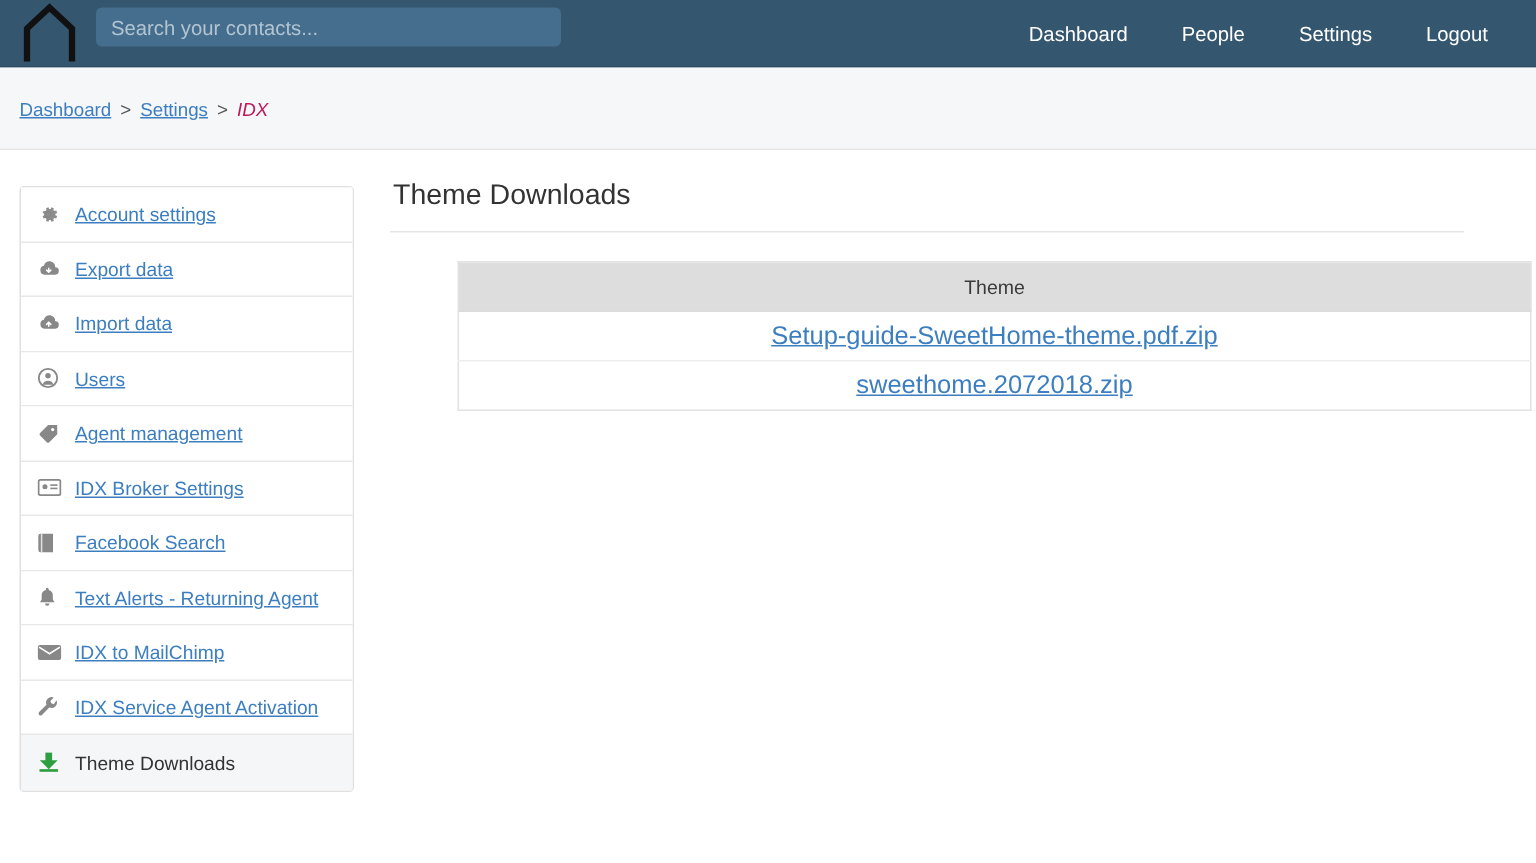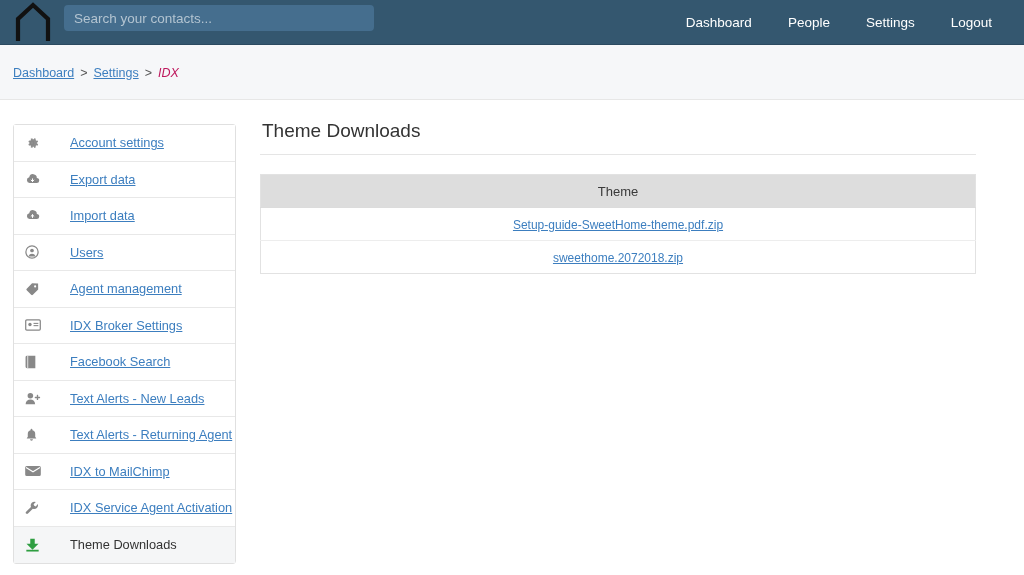--- a/index.html
+++ b/index.html
@@ -96,21 +96,20 @@
     border-radius: 3px;
   }
   .side-item {
     display: flex;
     align-items: center;
     height: 36.5px;
     padding-left: 11px;
     border-bottom: 1px solid #e8e8e8;
     cursor: pointer;
     background: #ffffff;
-    gap: 20px;
   }
   .side-item:last-child { border-bottom: none; }
   .side-item.active { background: #f5f6f7; }
   .side-ico {
     width: 22px;
     display: flex;
     align-items: center;
     justify-content: flex-start;
     flex: 0 0 22px;
     color: #888888;
@@ -140,39 +139,40 @@
     margin: 0;
     padding: 0 0 12px 2px;
     border-bottom: 1px solid #e5e5e5;
   }
   .dl-table {
     margin-top: 19px;
     width: 716px;
     border: 1px solid #e2e2e2;
     border-collapse: collapse;
     background: #ffffff;
+    margin-left: 45px;
   }
   .dl-table th {
     background: #dddddd;
     height: 33px;
     font-size: 13px;
     font-weight: normal;
     color: #3a3a3a;
     text-align: center;
     border-bottom: 1px solid #dcdcdc;
   }
   .dl-table td {
     height: 33px;
     text-align: center;
     border-bottom: 1px solid #ededed;
     background: #ffffff;
   }
   .dl-table tr:last-child td { border-bottom: none; }
   .dl-link {
-    font-size: 12px;
+    font-size: 17px;
     color: #3c7ebf;
     text-decoration: underline;
     cursor: pointer;
   }
 </style>
 </head>
 <body>
 
 <div class="navbar">
 
@@ -270,31 +270,20 @@
   <div class="side-item">
     <span class="side-ico">
       <svg width="12" height="14" viewBox="0 0 13 15" fill="#888888">
         <path d="M2.2 0.8h9v13.4h-9a1.6 1.6 0 01-1.6-1.6V2.4A1.6 1.6 0 012.2.8z"></path>
         <rect x="2.4" y="0.8" width="1.1" height="13.4" fill="#ffffff" opacity="0.75"></rect>
       </svg>
     </span>
     <span class="side-label">Facebook Search</span>
   </div>
 
-  <div class="side-item">
-    <span class="side-ico">
-      <svg width="17" height="13" viewBox="0 0 19 14" fill="#888888">
-        <circle cx="6" cy="4" r="3.1"></circle>
-        <path d="M0.7 13.4a5.3 5.3 0 0110.6 0z"></path>
-        <rect x="13.2" y="2.8" width="1.5" height="6" rx="0.4"></rect>
-        <rect x="10.9" y="5.1" width="6" height="1.5" rx="0.4"></rect>
-      </svg>
-    </span>
-    <span class="side-label">Text Alerts - New Leads</span>
-  </div>
 
   <div class="side-item">
     <span class="side-ico">
       <svg width="13" height="14" viewBox="0 0 14 15" fill="#888888">
         <path d="M7 0.9a1 1 0 011 1v.5a4 4 0 013 3.9v3l1.2 2H1.8L3 9.3v-3a4 4 0 013-3.9v-.5a1 1 0 011-1z"></path>
         <path d="M5.4 12.1h3.2a1.6 1.6 0 01-3.2 0z"></path>
       </svg>
     </span>
     <span class="side-label">Text Alerts - Returning Agent</span>
   </div>

